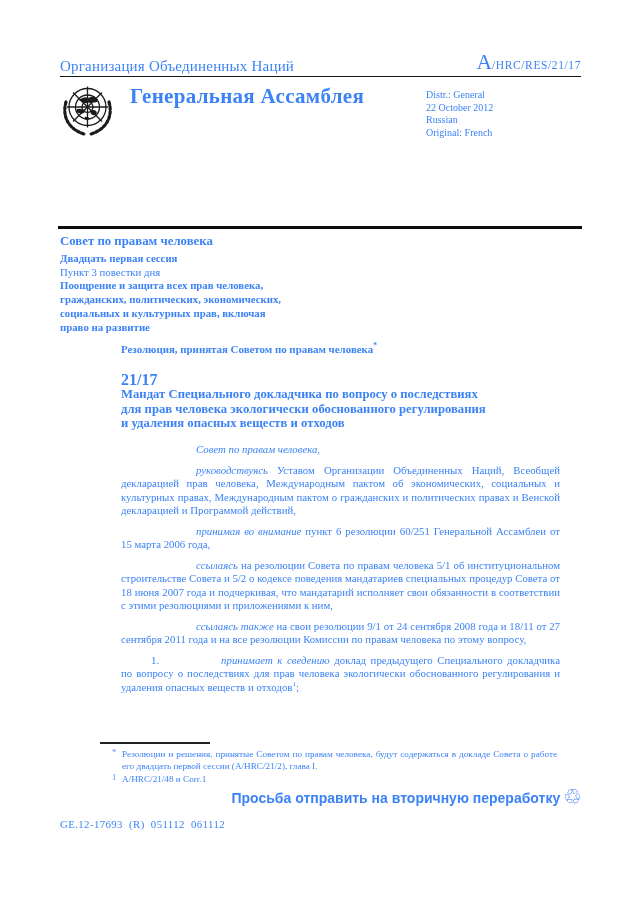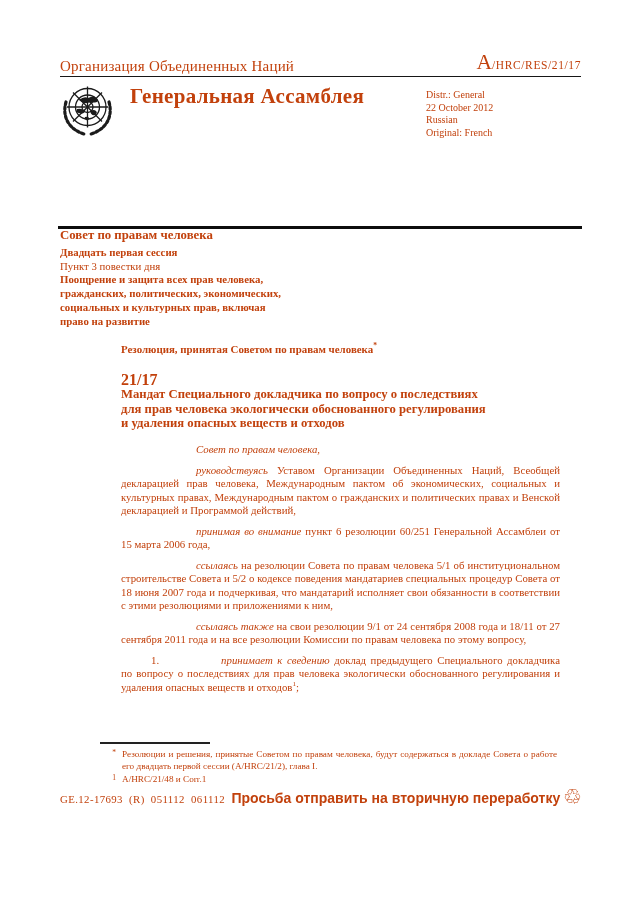--- a/index.html
+++ b/index.html
@@ -1,37 +1,37 @@
 <!DOCTYPE html>
 <html><head>
 <meta charset="utf-8">
 <style>
   html,body { margin:0; padding:0; background:#e8e8e8; }
   .page {
     position:relative; width:640px; height:905px; margin:0 auto;
     background:#ffffff; overflow:hidden;
-    font-family:"Liberation Serif", serif; color:#c2410c;
+    font-family:"Liberation Serif", serif; color:#3b82f6;
   }
 
   
   .masthead { position:absolute; top:50px; left:60px; width:521px;
     display:flex; justify-content:space-between; align-items:flex-end; }
   .org-name { font-size:15px; letter-spacing:0.2px; }
   .doc-symbol { font-size:11.5px; letter-spacing:0.6px; white-space:nowrap; }
   .doc-symbol .big-a { font-size:21.5px; letter-spacing:0; }
   .rule-thin { position:absolute; top:76px; left:60px; width:521px; height:1px; background:#161616; }
 
   .emblem { position:absolute; top:82px; left:59px; }
   .assembly-title { position:absolute; top:84px; left:130px; font-size:21px; font-weight:bold; letter-spacing:0.3px; }
   .distr-block { position:absolute; top:89px; left:426px; font-size:10px; line-height:12.6px; }
 
   .rule-thick { position:absolute; top:226px; left:58px; width:524px; height:2.5px; background:#0d0d0d; }
 
   
-  .session-block { position:absolute; top:229px; left:60px; width:285px; font-size:10.8px; line-height:13.8px; }
+  .session-block { position:absolute; top:235px; left:60px; width:285px; font-size:10.8px; line-height:13.8px; }
   .council-name { font-size:12.8px; font-weight:bold; margin-bottom:3px; }
   .session-name { font-weight:bold; }
   .agenda-item { font-weight:normal; }
   .agenda-title { font-weight:bold; }
 
   
   .res-heading { position:absolute; top:341px; left:121px; font-size:10.9px; font-weight:bold; }
   .res-heading sup { font-size:7.5px; }
   .res-number { position:absolute; top:371px; left:121px; font-size:16px; font-weight:bold; }
   .res-title  { position:absolute; top:387px; left:121px; width:445px; font-size:12.7px; font-weight:bold; line-height:14.7px; }
@@ -45,21 +45,21 @@
   .body-paragraphs sup { font-size:7px; line-height:0; }
 
   
   .fn-rule { position:absolute; top:742px; left:100px; width:110px; height:1.5px; background:#222; }
   .footnotes { position:absolute; top:748px; left:101px; width:456px; font-size:9.2px; line-height:12.3px; text-align:justify; }
   .footnote { display:flex; }
   .fn-marker { flex:none; width:15px; text-align:right; padding-right:6px; font-size:7.5px; position:relative; top:-1px; }
   .fn-text { flex:1; }
 
   
-  .footer-left { position:absolute; top:793px; left:60px; font-size:10.8px; letter-spacing:0.4px; white-space:pre;font-family:Liberation Serif, serif; }
+  .footer-left { position:absolute; top:818px; left:60px; font-size:10.8px; letter-spacing:0.4px; white-space:pre;font-family:Liberation Serif, serif; }
   .footer-right { position:absolute; top:787px; left:330px; width:252px;
     display:flex; align-items:center; justify-content:flex-end; gap:3px; }
   .recycle-text { font-family:"Liberation Sans", sans-serif; font-size:14px; font-weight:bold; white-space:nowrap; }
   .recycle-icon { font-size:21px; line-height:1; font-family:"DejaVu Sans", sans-serif; }
 </style>
 </head>
 <body>
 
 <div class="page">
 

